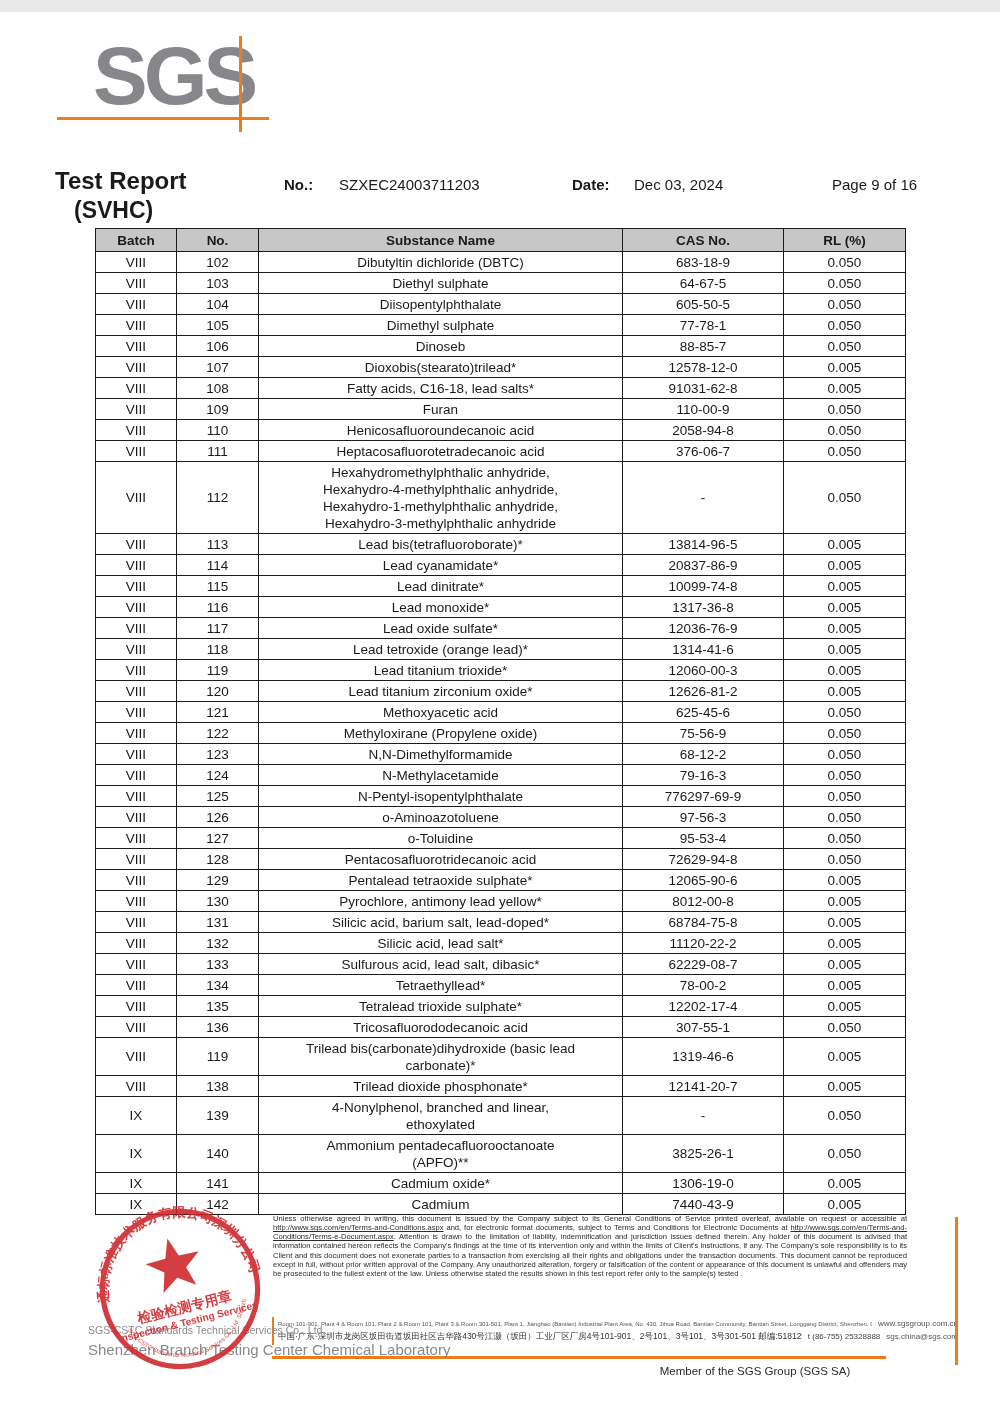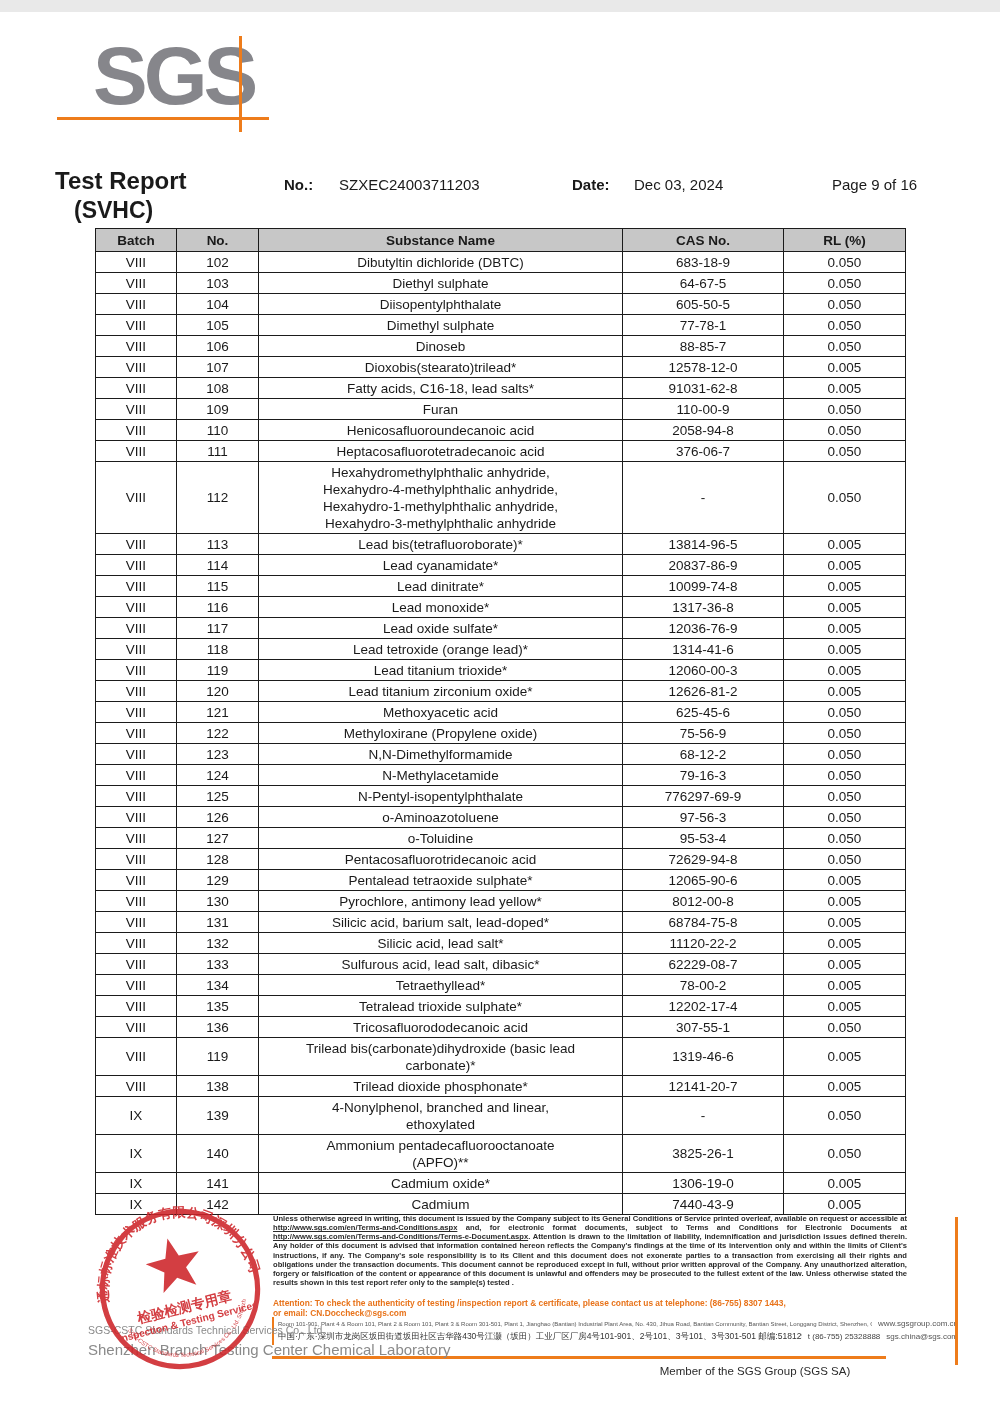--- a/index.html
+++ b/index.html
@@ -29,21 +29,21 @@
   th, td { border:1.7px solid #1b1b1b; text-align:center; vertical-align:middle;
            font-size:13.5px; line-height:17px; padding:1.5px 2px; white-space:pre-line; }
   th { background:#C7C7C7; font-weight:700; height:23px; }
 
   
   .stamp { position:absolute; left:95px; top:1192px; width:170px; height:170px; transform:rotate(-14deg); opacity:.88; z-index:3; }
   .company1 { position:absolute; left:88px; top:1312px; font-size:10.5px; color:#8a8a8a; z-index:1; white-space:nowrap; }
   .company2 { position:absolute; left:88px; top:1329px; font-size:15px; color:#8a8a8a; z-index:1; white-space:nowrap; }
 
   .disclaimer { position:absolute; left:273px; top:1202px; width:634px; font-size:7.6px; line-height:9.15px;
-                font-weight:700; color:#2b2b2b; text-align:justify; }
+                font-weight:400; color:#2b2b2b; text-align:justify; }
   .disclaimer .u { text-decoration:underline; }
   .attention { position:absolute; left:273px; top:1286px; width:640px; font-size:8.4px; line-height:10px;
                font-weight:700; color:#E8731A; }
 
   .addr { position:absolute; left:272px; top:1305px; width:686px; border-left:2px solid #EE7C1B; padding:2px 0 2px 4px; }
   .addr-row { display:flex; align-items:baseline; }
   .addr-en { font-size:6px; color:#555; flex:1 1 auto; white-space:nowrap; overflow:hidden; }
   .addr-cn { font-size:8.5px; color:#333; flex:1 1 auto; white-space:nowrap; overflow:hidden; margin-top:3px; }
   .addr-right { font-size:8px; color:#555; white-space:nowrap; margin-left:6px; }
   .tel { margin-left:6px; font-size:8px; color:#444; white-space:nowrap; }
@@ -400,24 +400,20 @@
     <text x="80" y="102" text-anchor="middle" font-size="13" font-weight="700" fill="#CE2429">检验检测专用章</text>
     <text x="80" y="115" text-anchor="middle" font-size="9.5" font-weight="700" fill="#CE2429">Inspection &amp; Testing Services</text>
     <text font-size="5.6" fill="#CE2429">
       <textPath href="#arcBottom" startOffset="2">SGS-CSTC Standards Technical Services Co., Ltd. Shenzhen Branch</textPath>
     </text>
   </svg>
   <div class="company1">SGS-CSTC Standards Technical Services Co., Ltd.</div>
   <div class="company2">Shenzhen Branch Testing Center Chemical Laboratory</div>
 
   <div class="disclaimer"><span>Unless otherwise agreed in writing, this document is issued by the Company subject to its General Conditions of Service printed overleaf, available on request or accessible at </span><span class="u">http://www.sgs.com/en/Terms-and-Conditions.aspx</span><span> and, for electronic format documents, subject to Terms and Conditions for Electronic Documents at </span><span class="u">http://www.sgs.com/en/Terms-and-Conditions/Terms-e-Document.aspx</span><span>. Attention is drawn to the limitation of liability, indemnification and jurisdiction issues defined therein. Any holder of this document is advised that information contained hereon reflects the Company's findings at the time of its intervention only and within the limits of Client's instructions, if any. The Company's sole responsibility is to its Client and this document does not exonerate parties to a transaction from exercising all their rights and obligations under the transaction documents. This document cannot be reproduced except in full, without prior written approval of the Company. Any unauthorized alteration, forgery or falsification of the content or appearance of this document is unlawful and offenders may be prosecuted to the fullest extent of the law. Unless otherwise stated the results shown in this test report refer only to the sample(s) tested .</span></div>
-  <div class="attention">
-    <span>Attention: To check the authenticity of testing /inspection report &amp; certificate, please contact us at telephone: (86-755) 8307 1443,</span><br>
-    <span>or email: CN.Doccheck@sgs.com</span>
-  </div>
 
   <div class="addr">
     <div class="addr-row">
       <span class="addr-en">Room 101-901, Plant 4 &amp; Room 101, Plant 2 &amp; Room 101, Plant 3 &amp; Room 301-501, Plant 1, Jianghao (Bantian) Industrial Plant Area, No. 430, Jihua Road, Bantian Community, Bantian Street, Longgang District, Shenzhen, Guangdong, China 518129</span>
       <span class="addr-right">www.sgsgroup.com.cn</span>
     </div>
     <div class="addr-row">
       <span class="addr-cn">中国·广东·深圳市龙岗区坂田街道坂田社区吉华路430号江灏（坂田）工业厂区厂房4号101-901、2号101、3号101、3号301-501 邮编:518129</span>
       <span class="tel">t (86-755) 25328888</span>
       <span class="addr-right">sgs.china@sgs.com</span>

